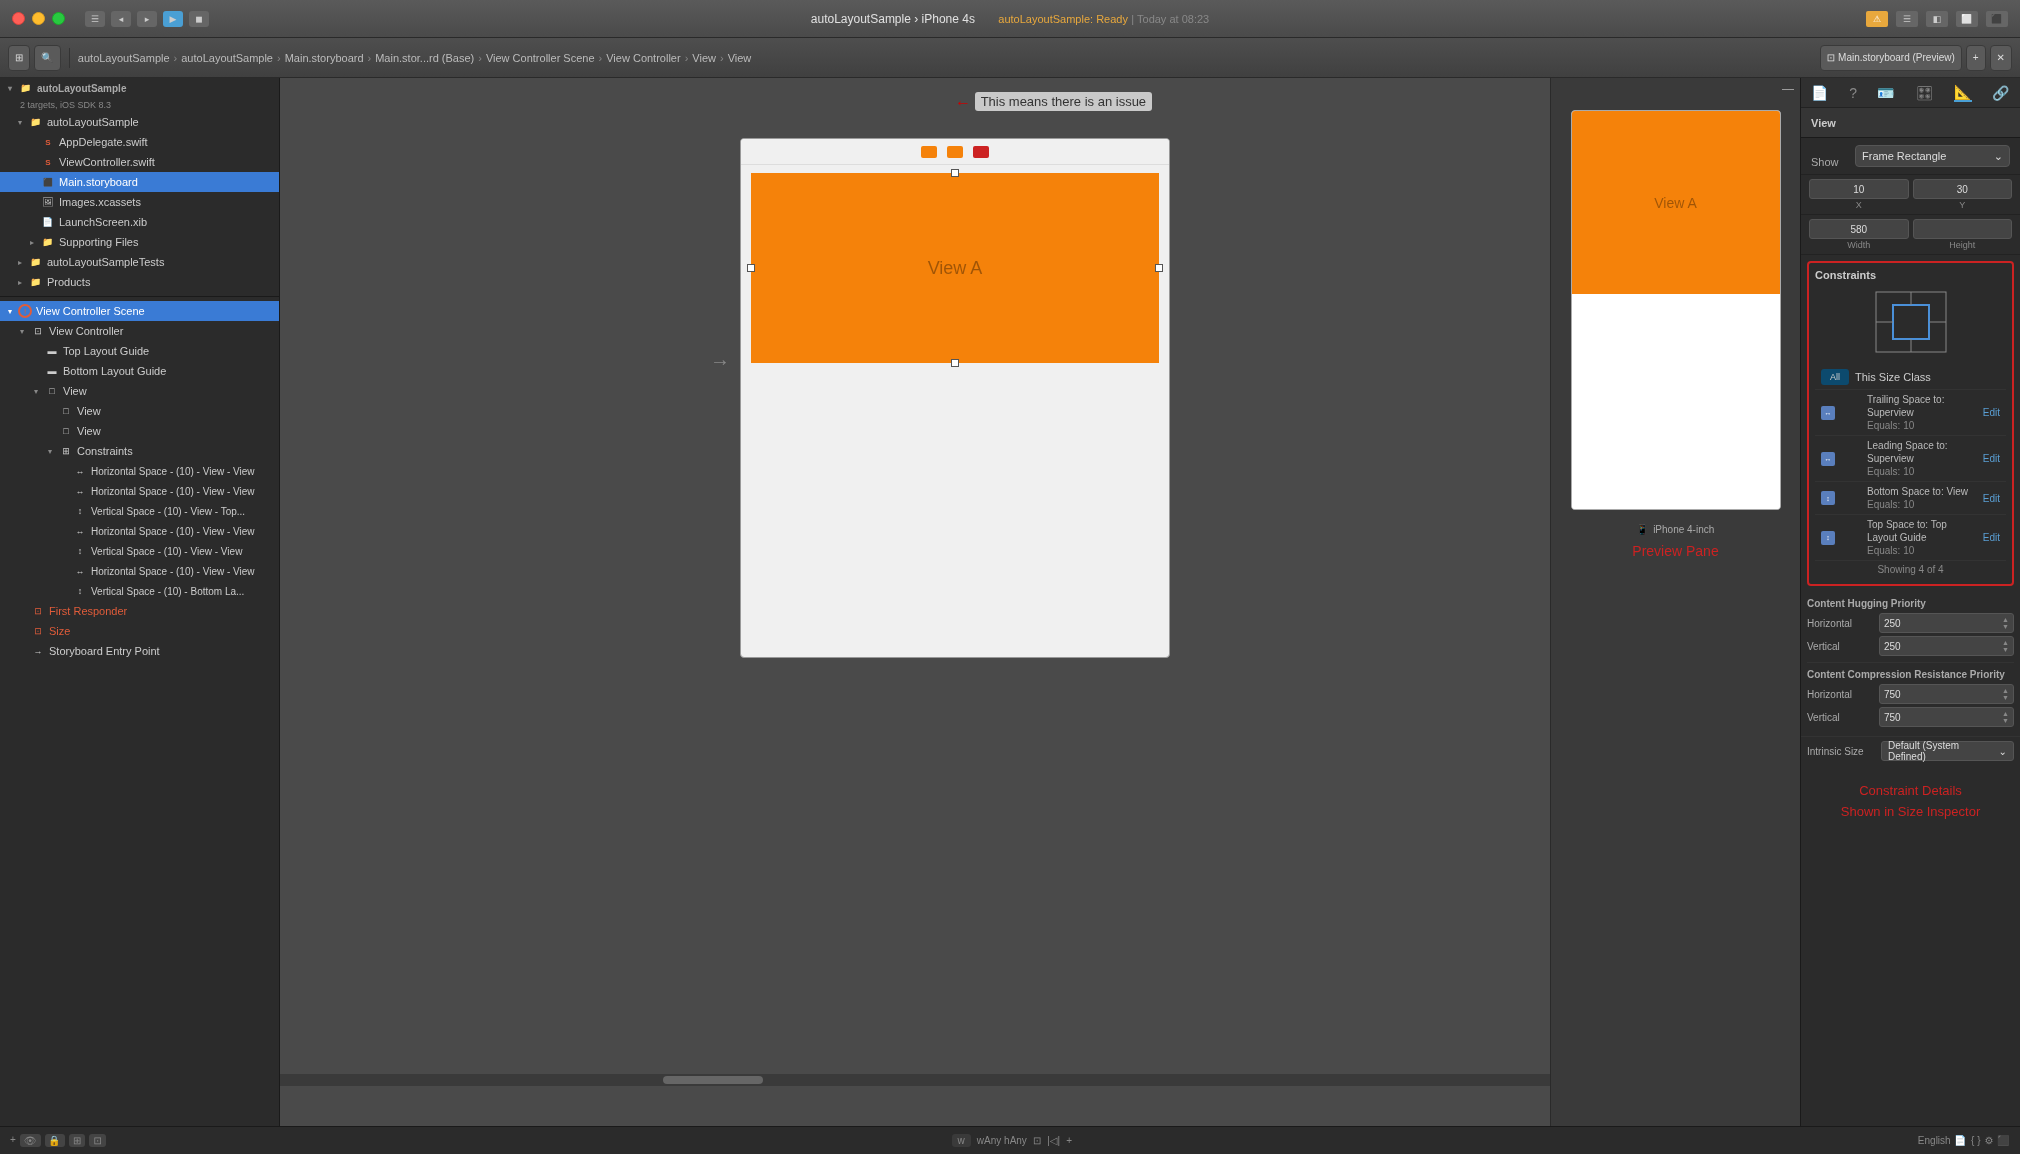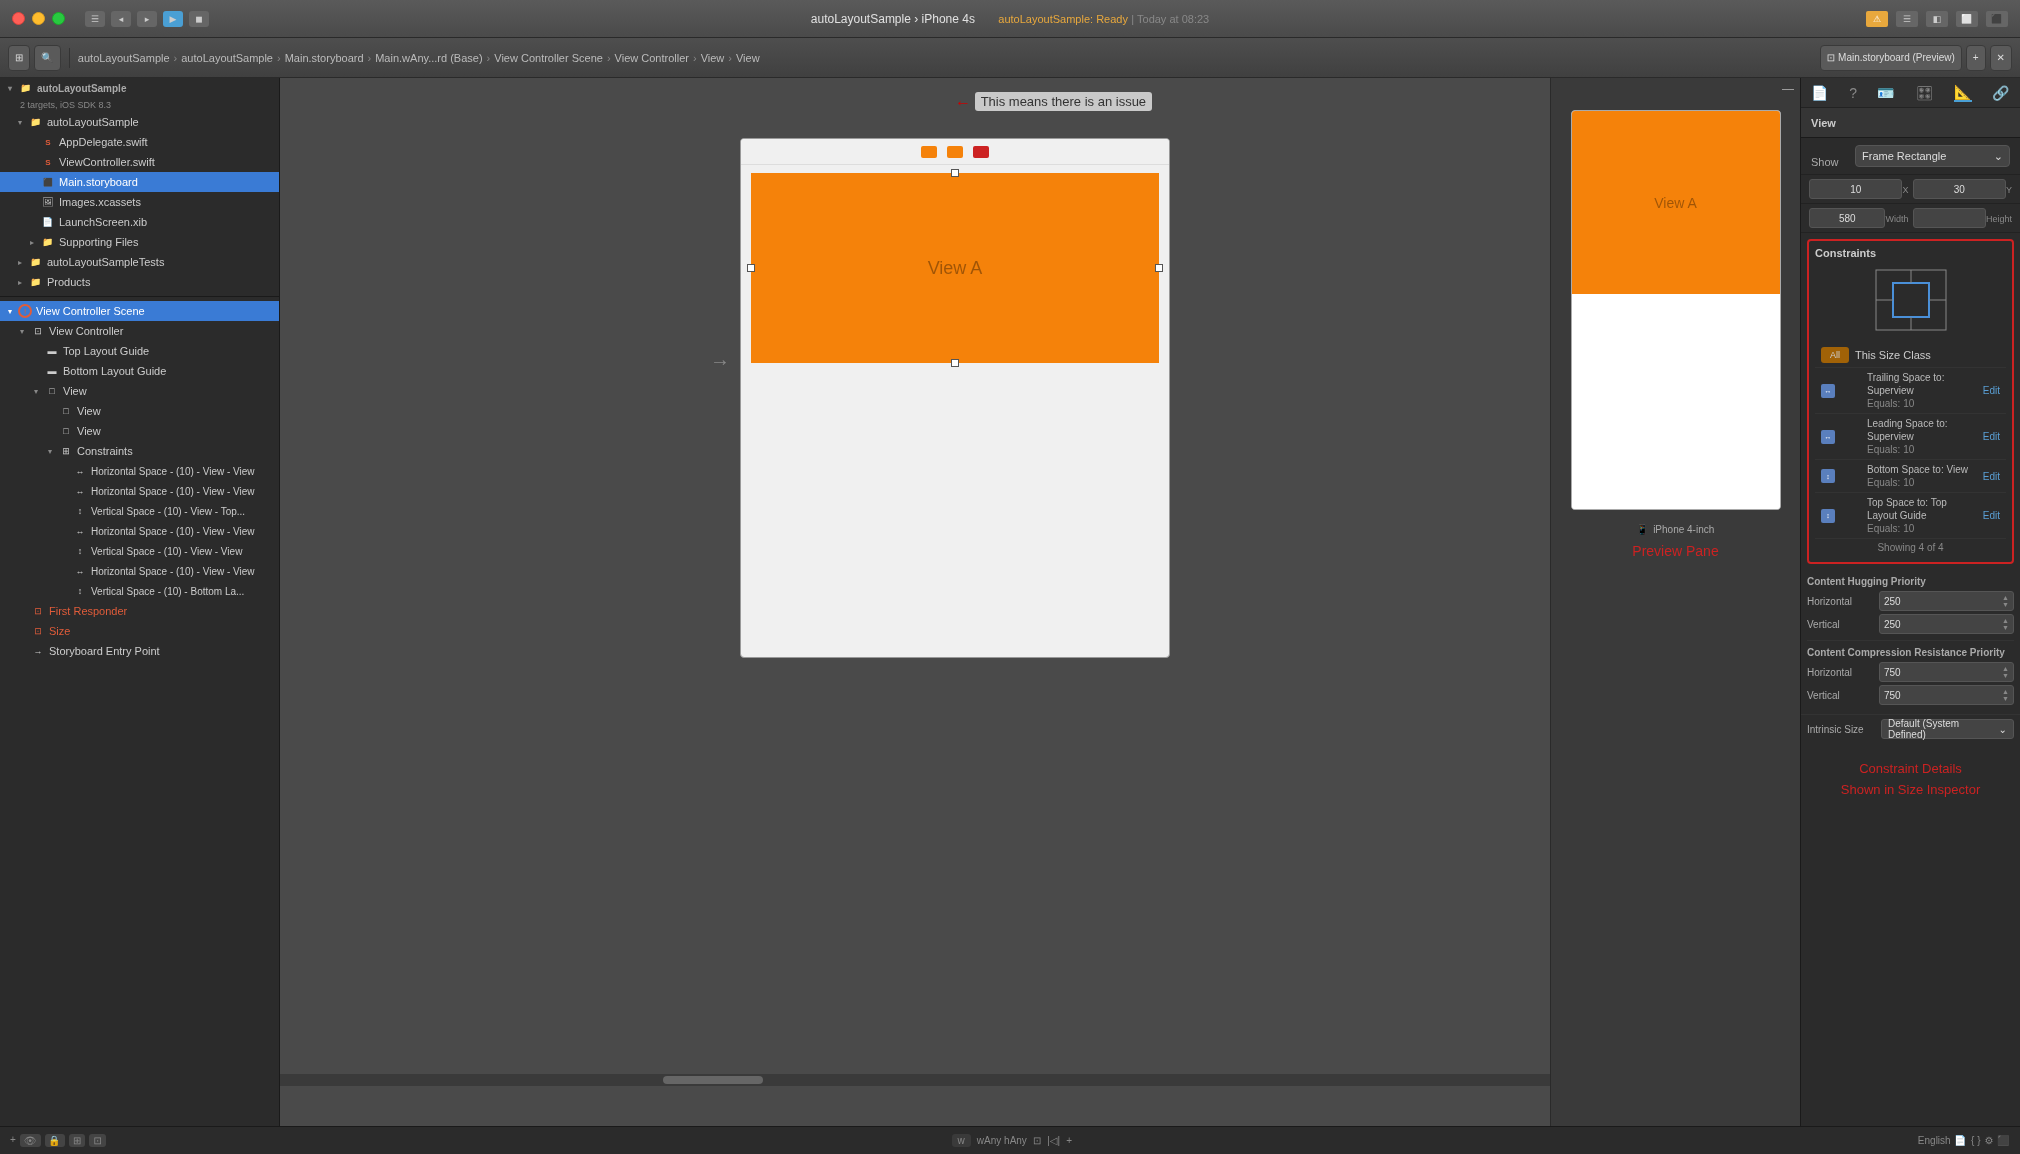--- a/index.html
+++ b/index.html
@@ -186,21 +186,21 @@
     
     .xywh-row {
       display: flex;
       padding: 4px 8px;
       gap: 4px;
       border-bottom: 1px solid #222;
     }
     .xywh-field {
       flex: 1;
       display: flex;
-      flex-direction: row;
+      flex-direction: column;
       align-items: center;
     }
     .xywh-input {
       width: 100%;
       height: 20px;
       background: #444;
       border: 1px solid #555;
       border-radius: 3px;
       color: #ddd;
       font-size: 10px;
@@ -231,21 +231,21 @@
     
     .size-class-row {
       display: flex;
       align-items: center;
       gap: 6px;
       padding: 4px 6px;
       border-bottom: 1px solid #333;
     }
     .size-class-btn {
       width: 28px; height: 16px;
-      background: #a16207;
+      background: #0c4a6e;
       border-radius: 3px;
       display: flex; align-items: center; justify-content: center;
       font-size: 9px; color: #ccc;
     }
     .size-class-label { font-size: 11px; color: #ccc; }
 
     
     .constraint-row {
       display: flex;
       align-items: center;
@@ -356,21 +356,21 @@
     <span>🔍</span>
   </div>
   <div class="toolbar-separator"></div>
   <div class="breadcrumb">
     <span class="breadcrumb-item">autoLayoutSample</span>
     <span class="breadcrumb-arrow">›</span>
     <span class="breadcrumb-item">autoLayoutSample</span>
     <span class="breadcrumb-arrow">›</span>
     <span class="breadcrumb-item">Main.storyboard</span>
     <span class="breadcrumb-arrow">›</span>
-    <span class="breadcrumb-item">Main.wAny...rd (Base)</span>
+    <span class="breadcrumb-item">Main.stor...rd (Base)</span>
     <span class="breadcrumb-arrow">›</span>
     <span class="breadcrumb-item">View Controller Scene</span>
     <span class="breadcrumb-arrow">›</span>
     <span class="breadcrumb-item">View Controller</span>
     <span class="breadcrumb-arrow">›</span>
     <span class="breadcrumb-item">View</span>
     <span class="breadcrumb-arrow">›</span>
     <span class="breadcrumb-item">View</span>
   </div>
   <div class="toolbar-right-btns">

